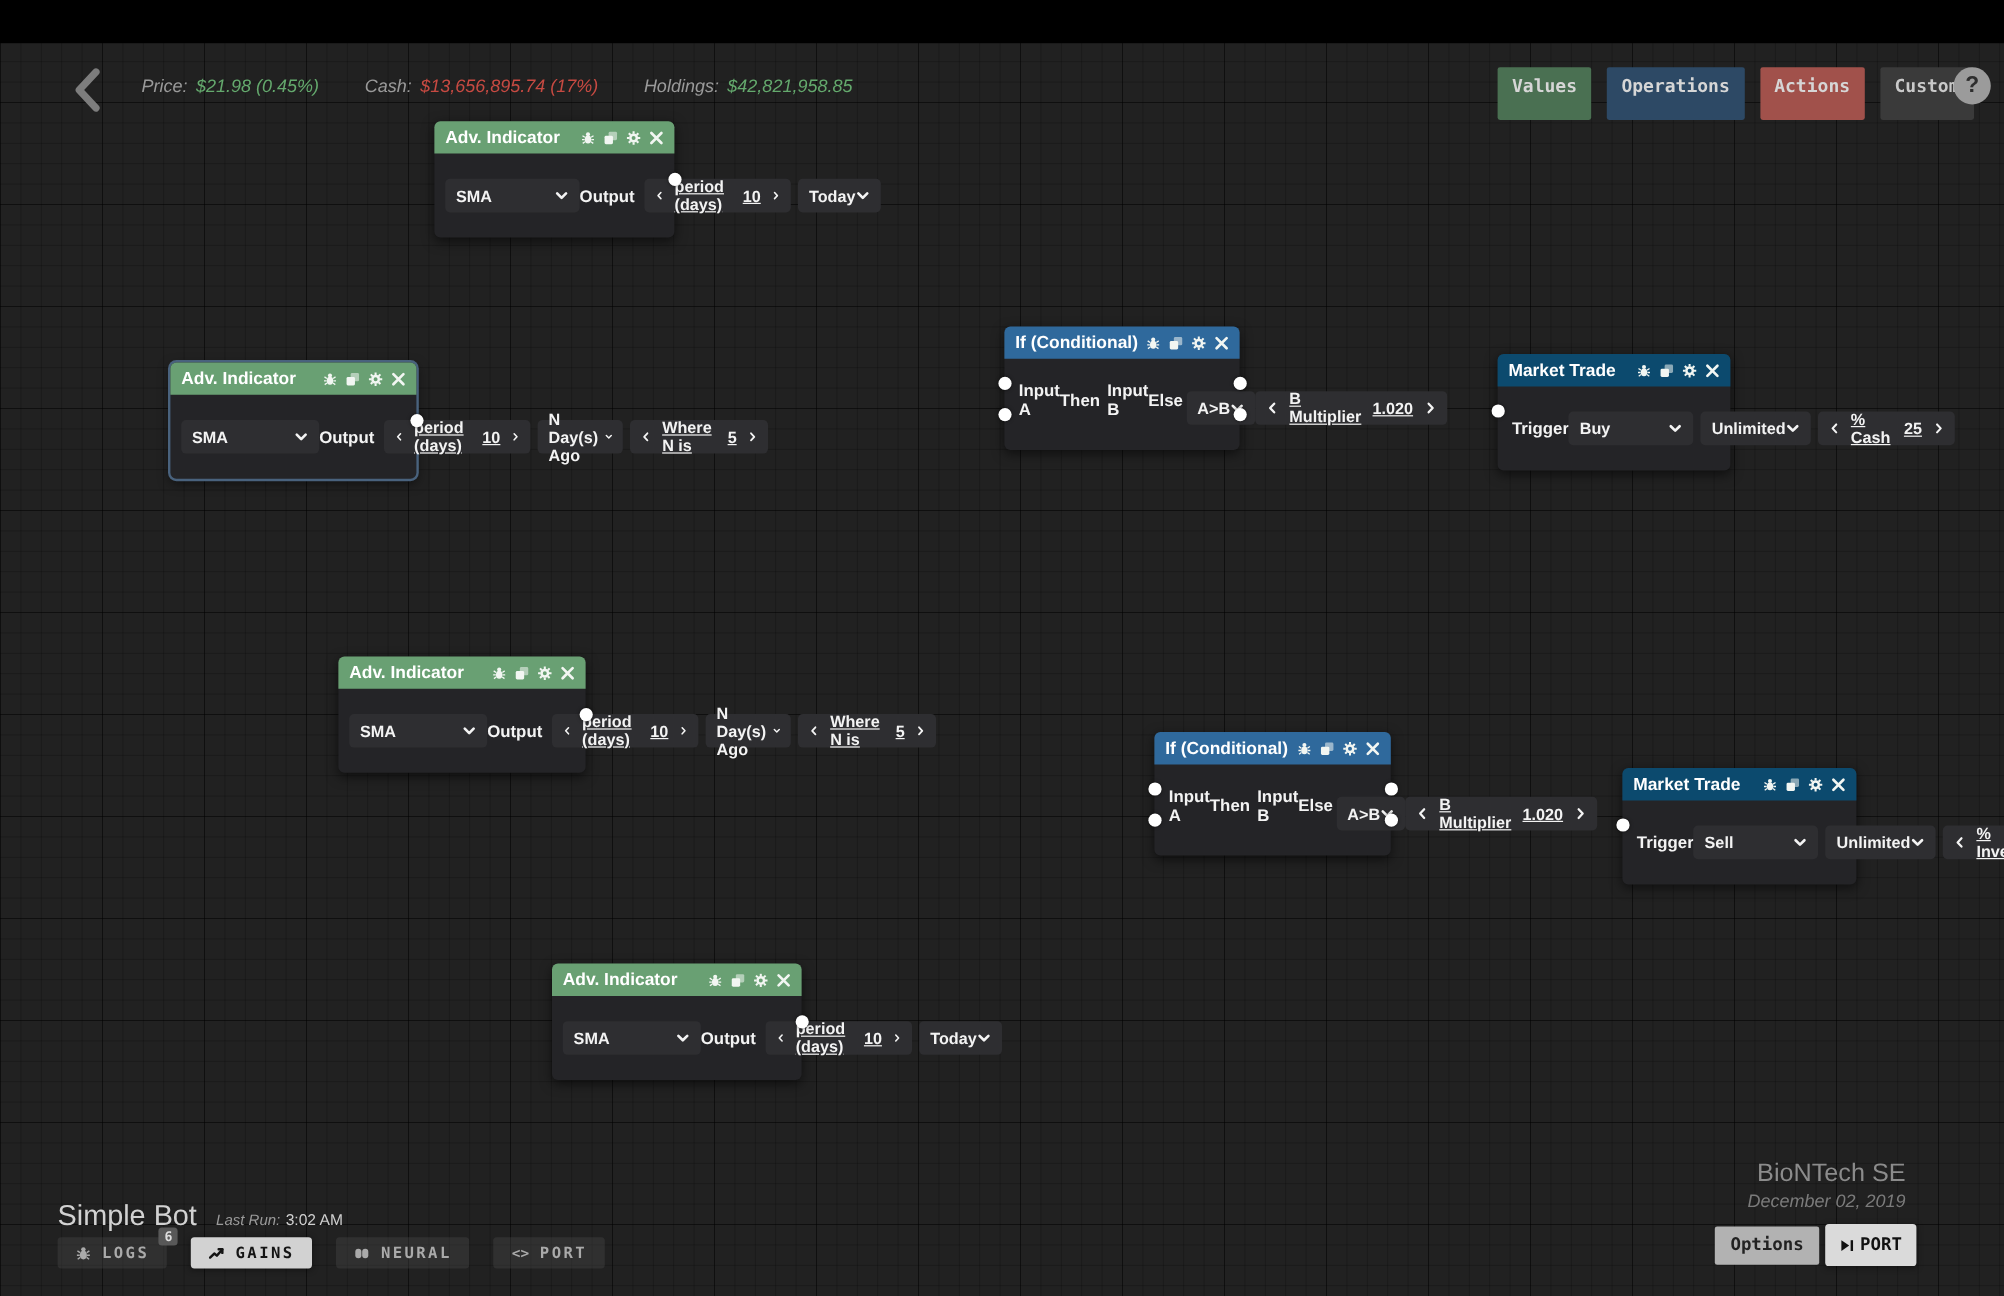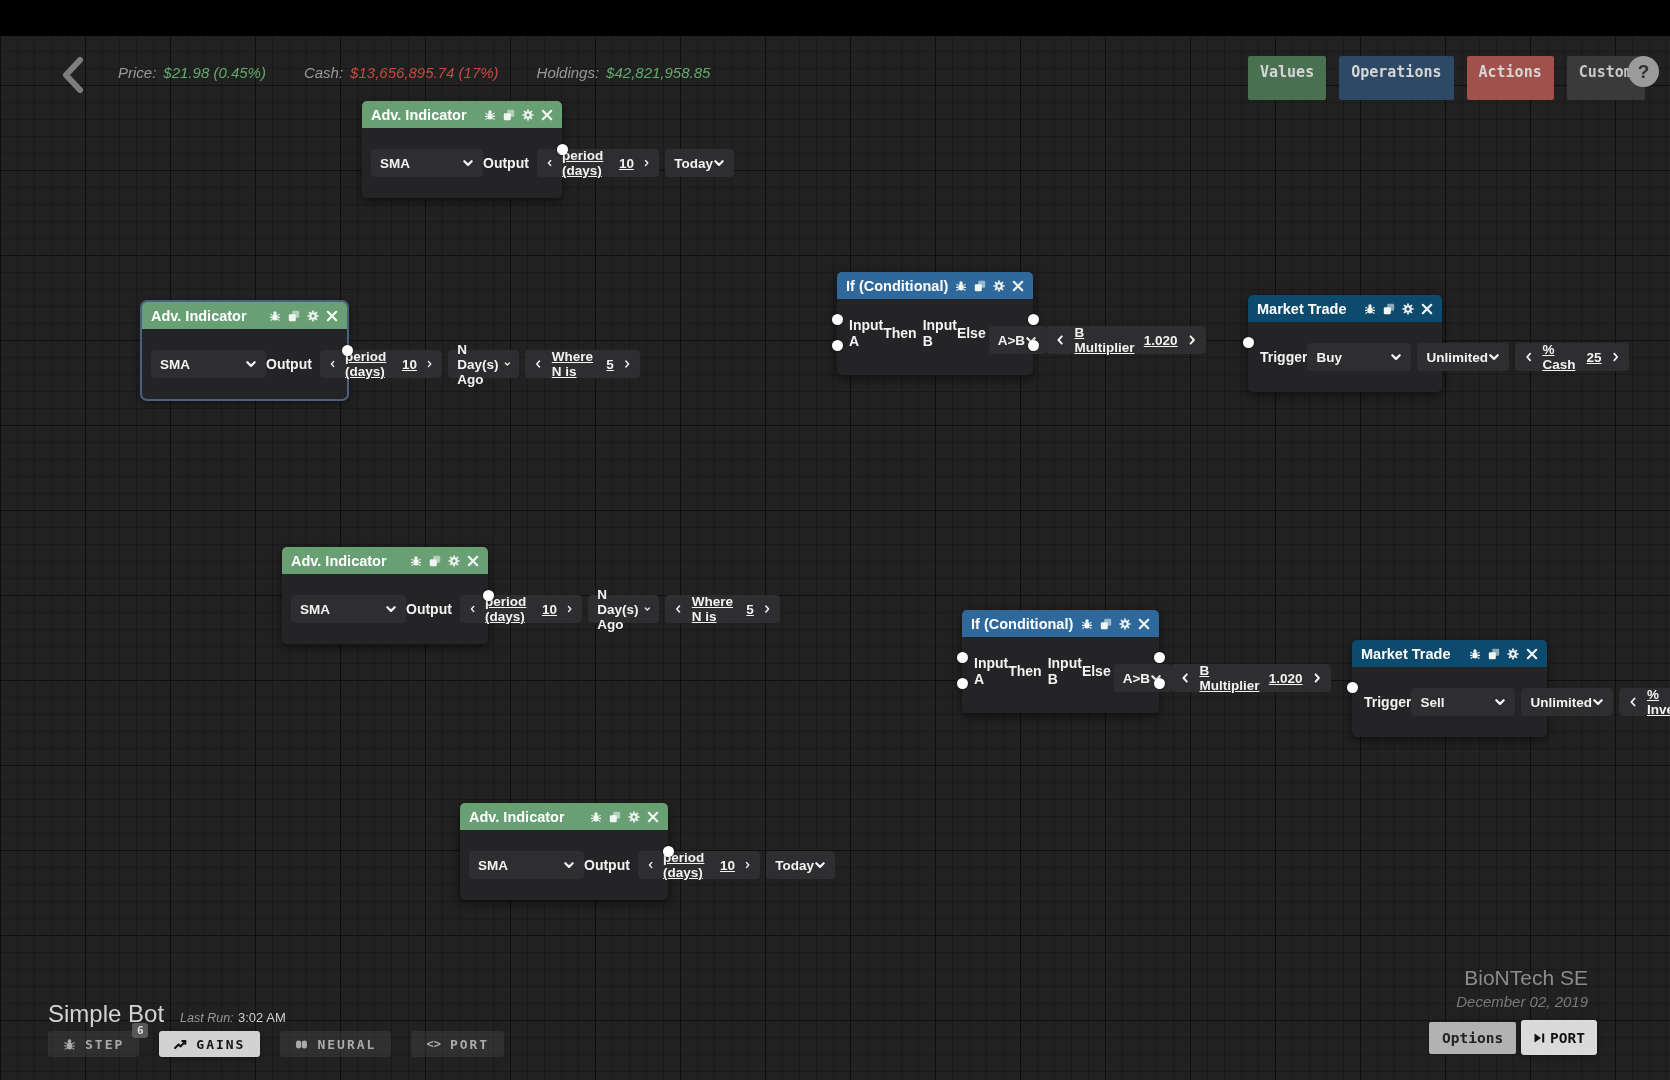--- a/index.html
+++ b/index.html
@@ -626,21 +626,21 @@
     <span class="lastrun">
       <span class="lbl">Last Run:</span>
       <span class="val">3:02 AM</span>
     </span>
   </div>
   <div class="tabs">
     <div class="tab">
       <svg width="13" height="13" viewBox="0 0 12 12">
           <use href="#i-bug"></use>
         </svg>
-      <span>STEP</span>
+      <span>LOGS</span>
       <span class="badge">6</span>
     </div>
     <div class="tab active">
       <svg width="13" height="13" viewBox="0 0 12 12">
           <use href="#i-trend"></use>
         </svg>
       <span>GAINS</span>
     </div>
     <div class="tab">
       <svg width="13" height="13" viewBox="0 0 12 12">

